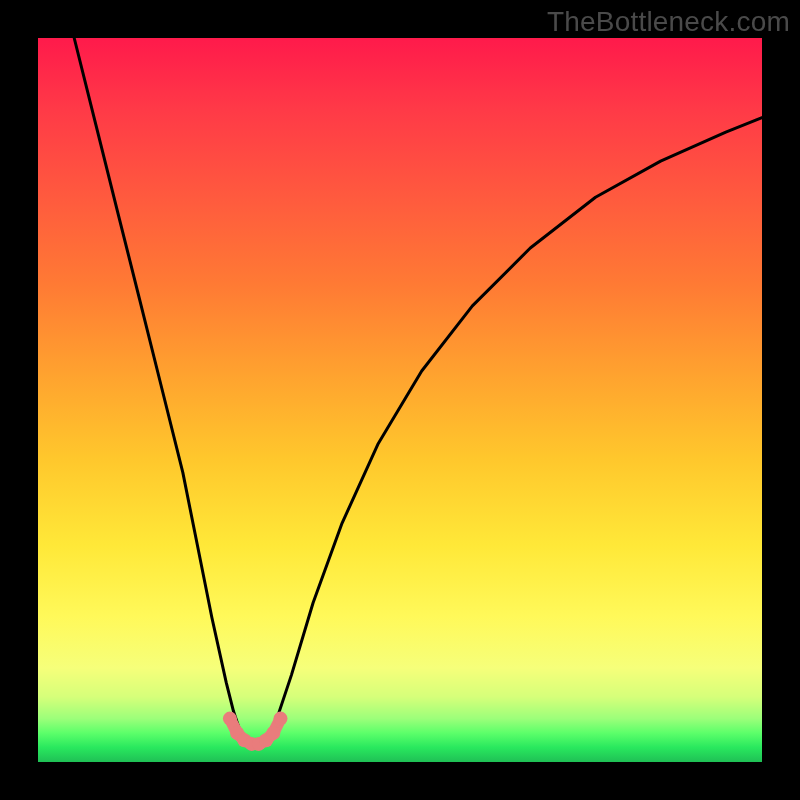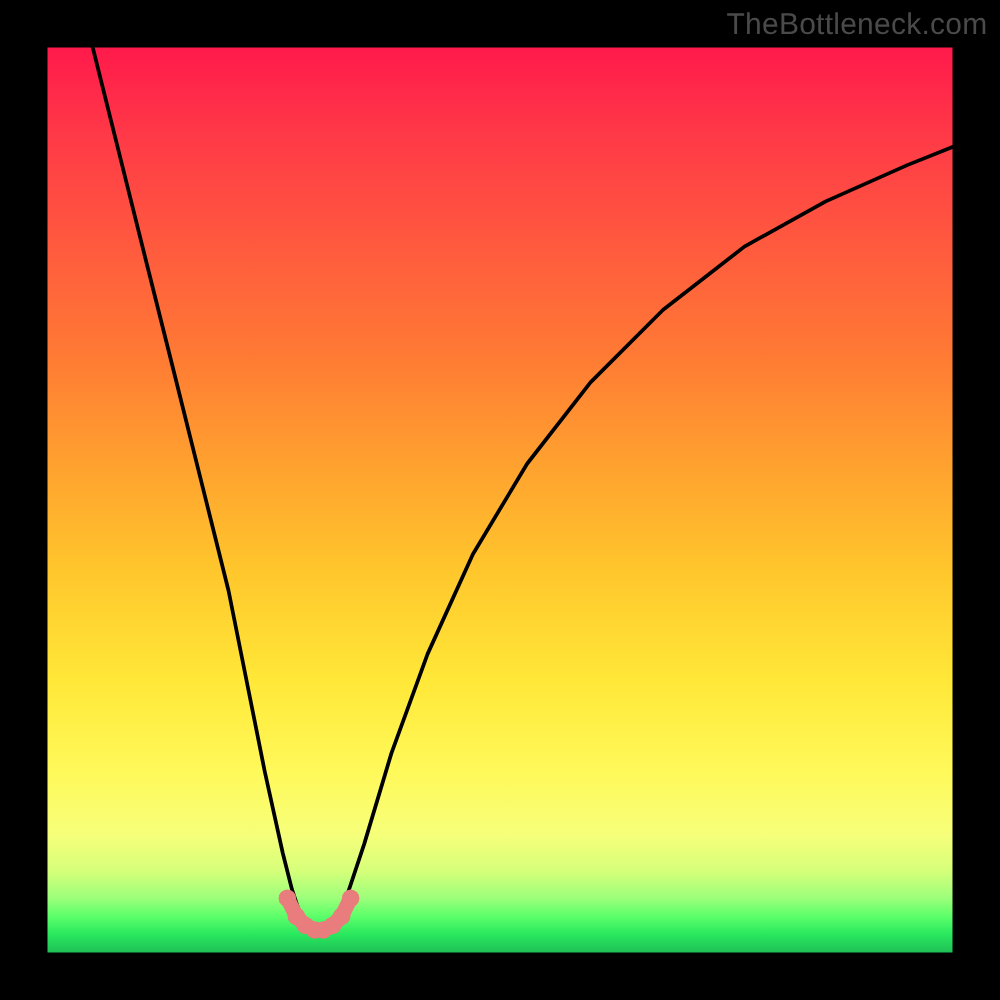--- a/index.html
+++ b/index.html
@@ -41,21 +41,21 @@
       #5cff6a 96%,
       #29e85e 98%,
       #1fc055 100%
     );
   }
   .watermark {
     position: absolute;
     top: 6px;
     right: 10px;
     color: #4a4a4a;
-    font-size: 24px;
+    font-size: 28px;
     font-weight: 500;
     letter-spacing: 0.2px;
     z-index: 10;
   }
   svg.curve {
     position: absolute;
     left: 0;
     top: 0;
     width: 724px;
     height: 724px;

